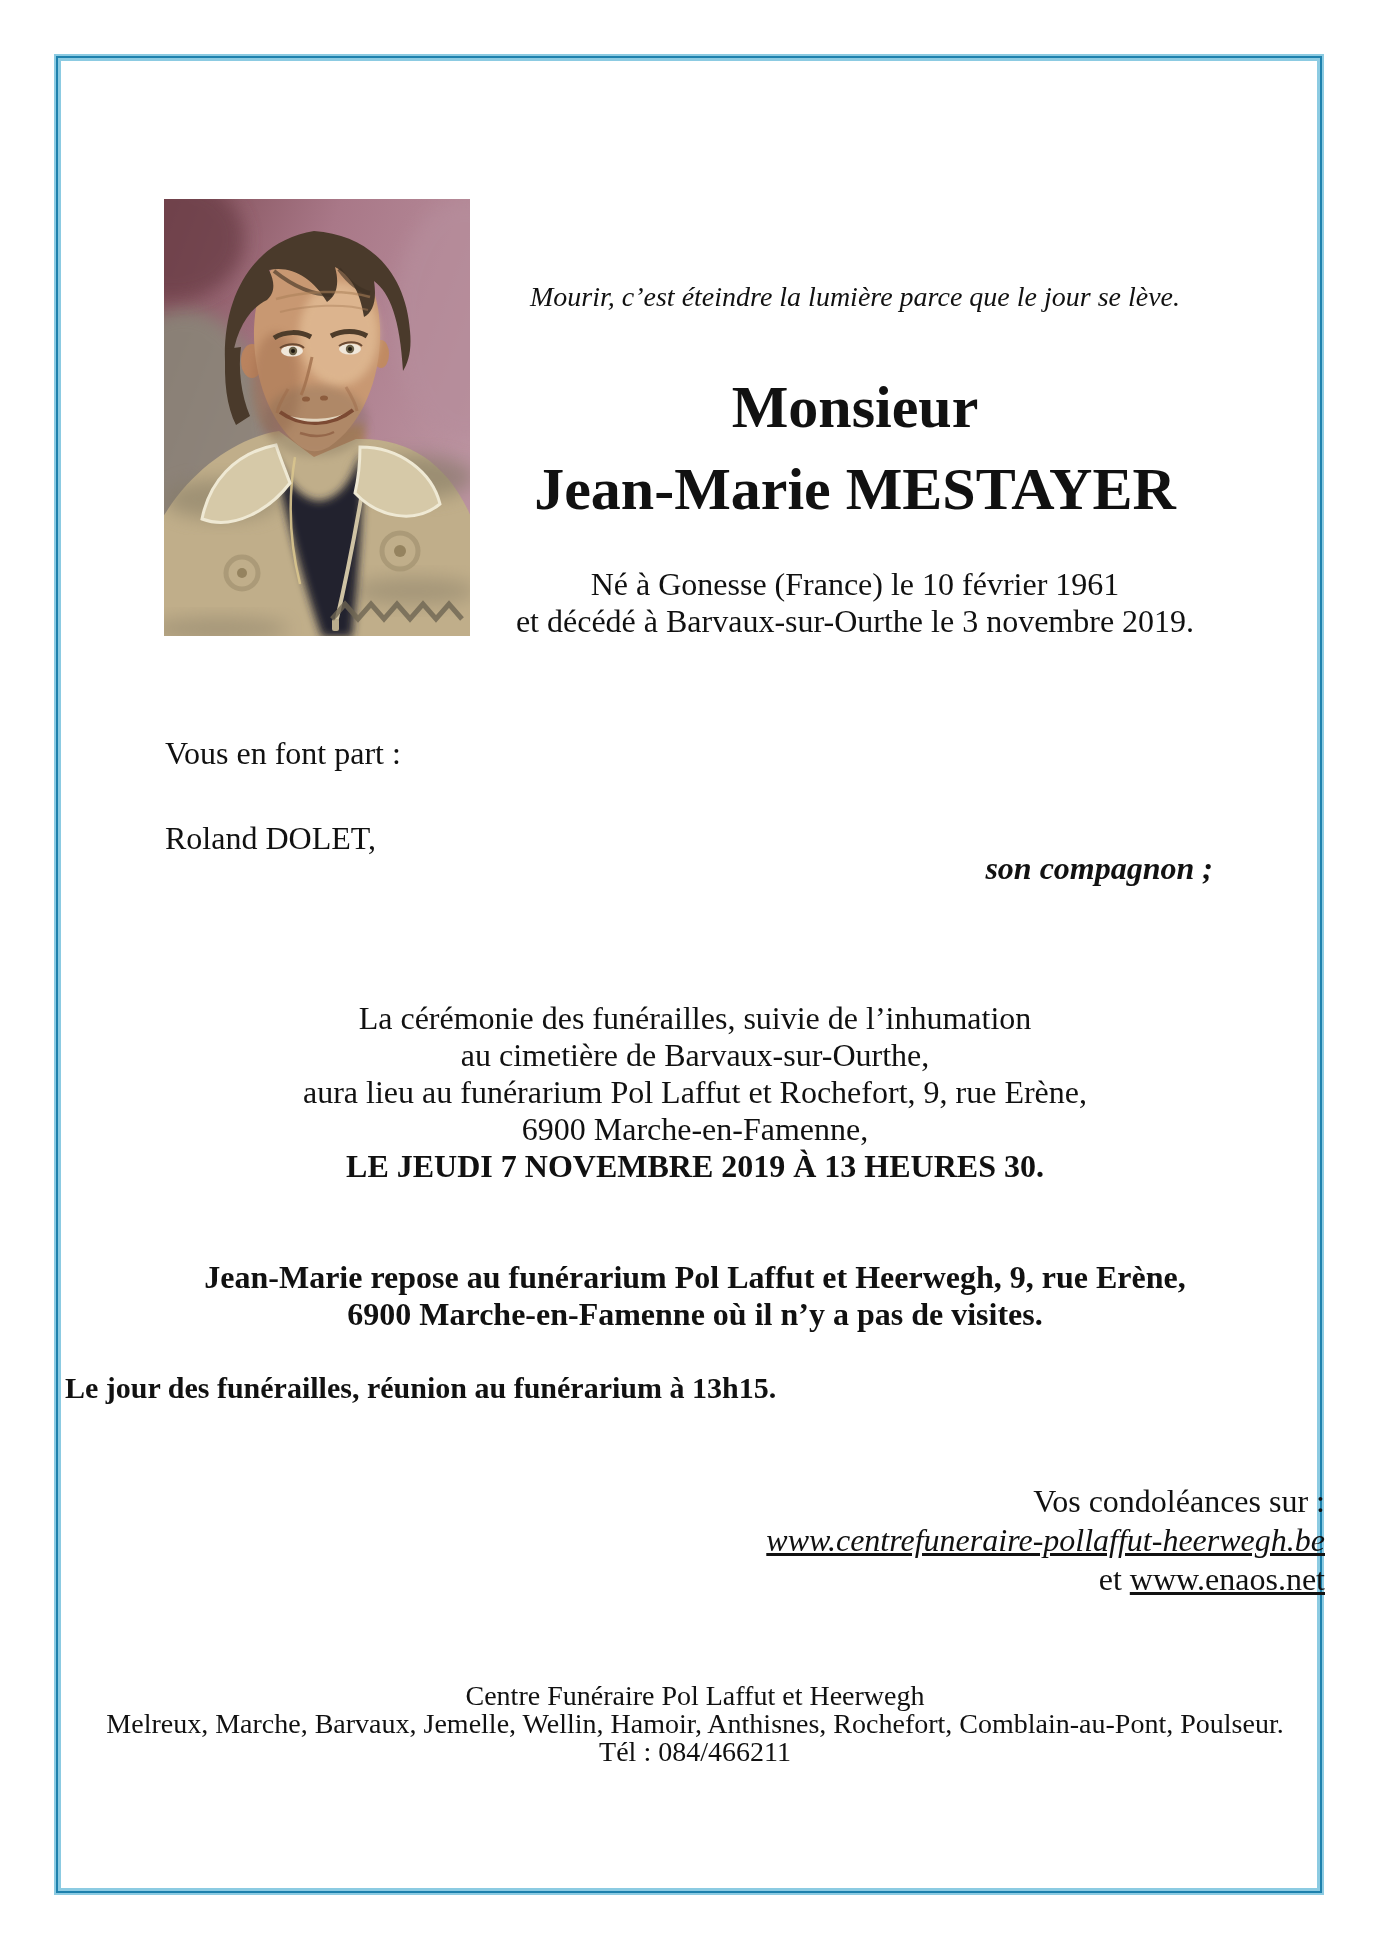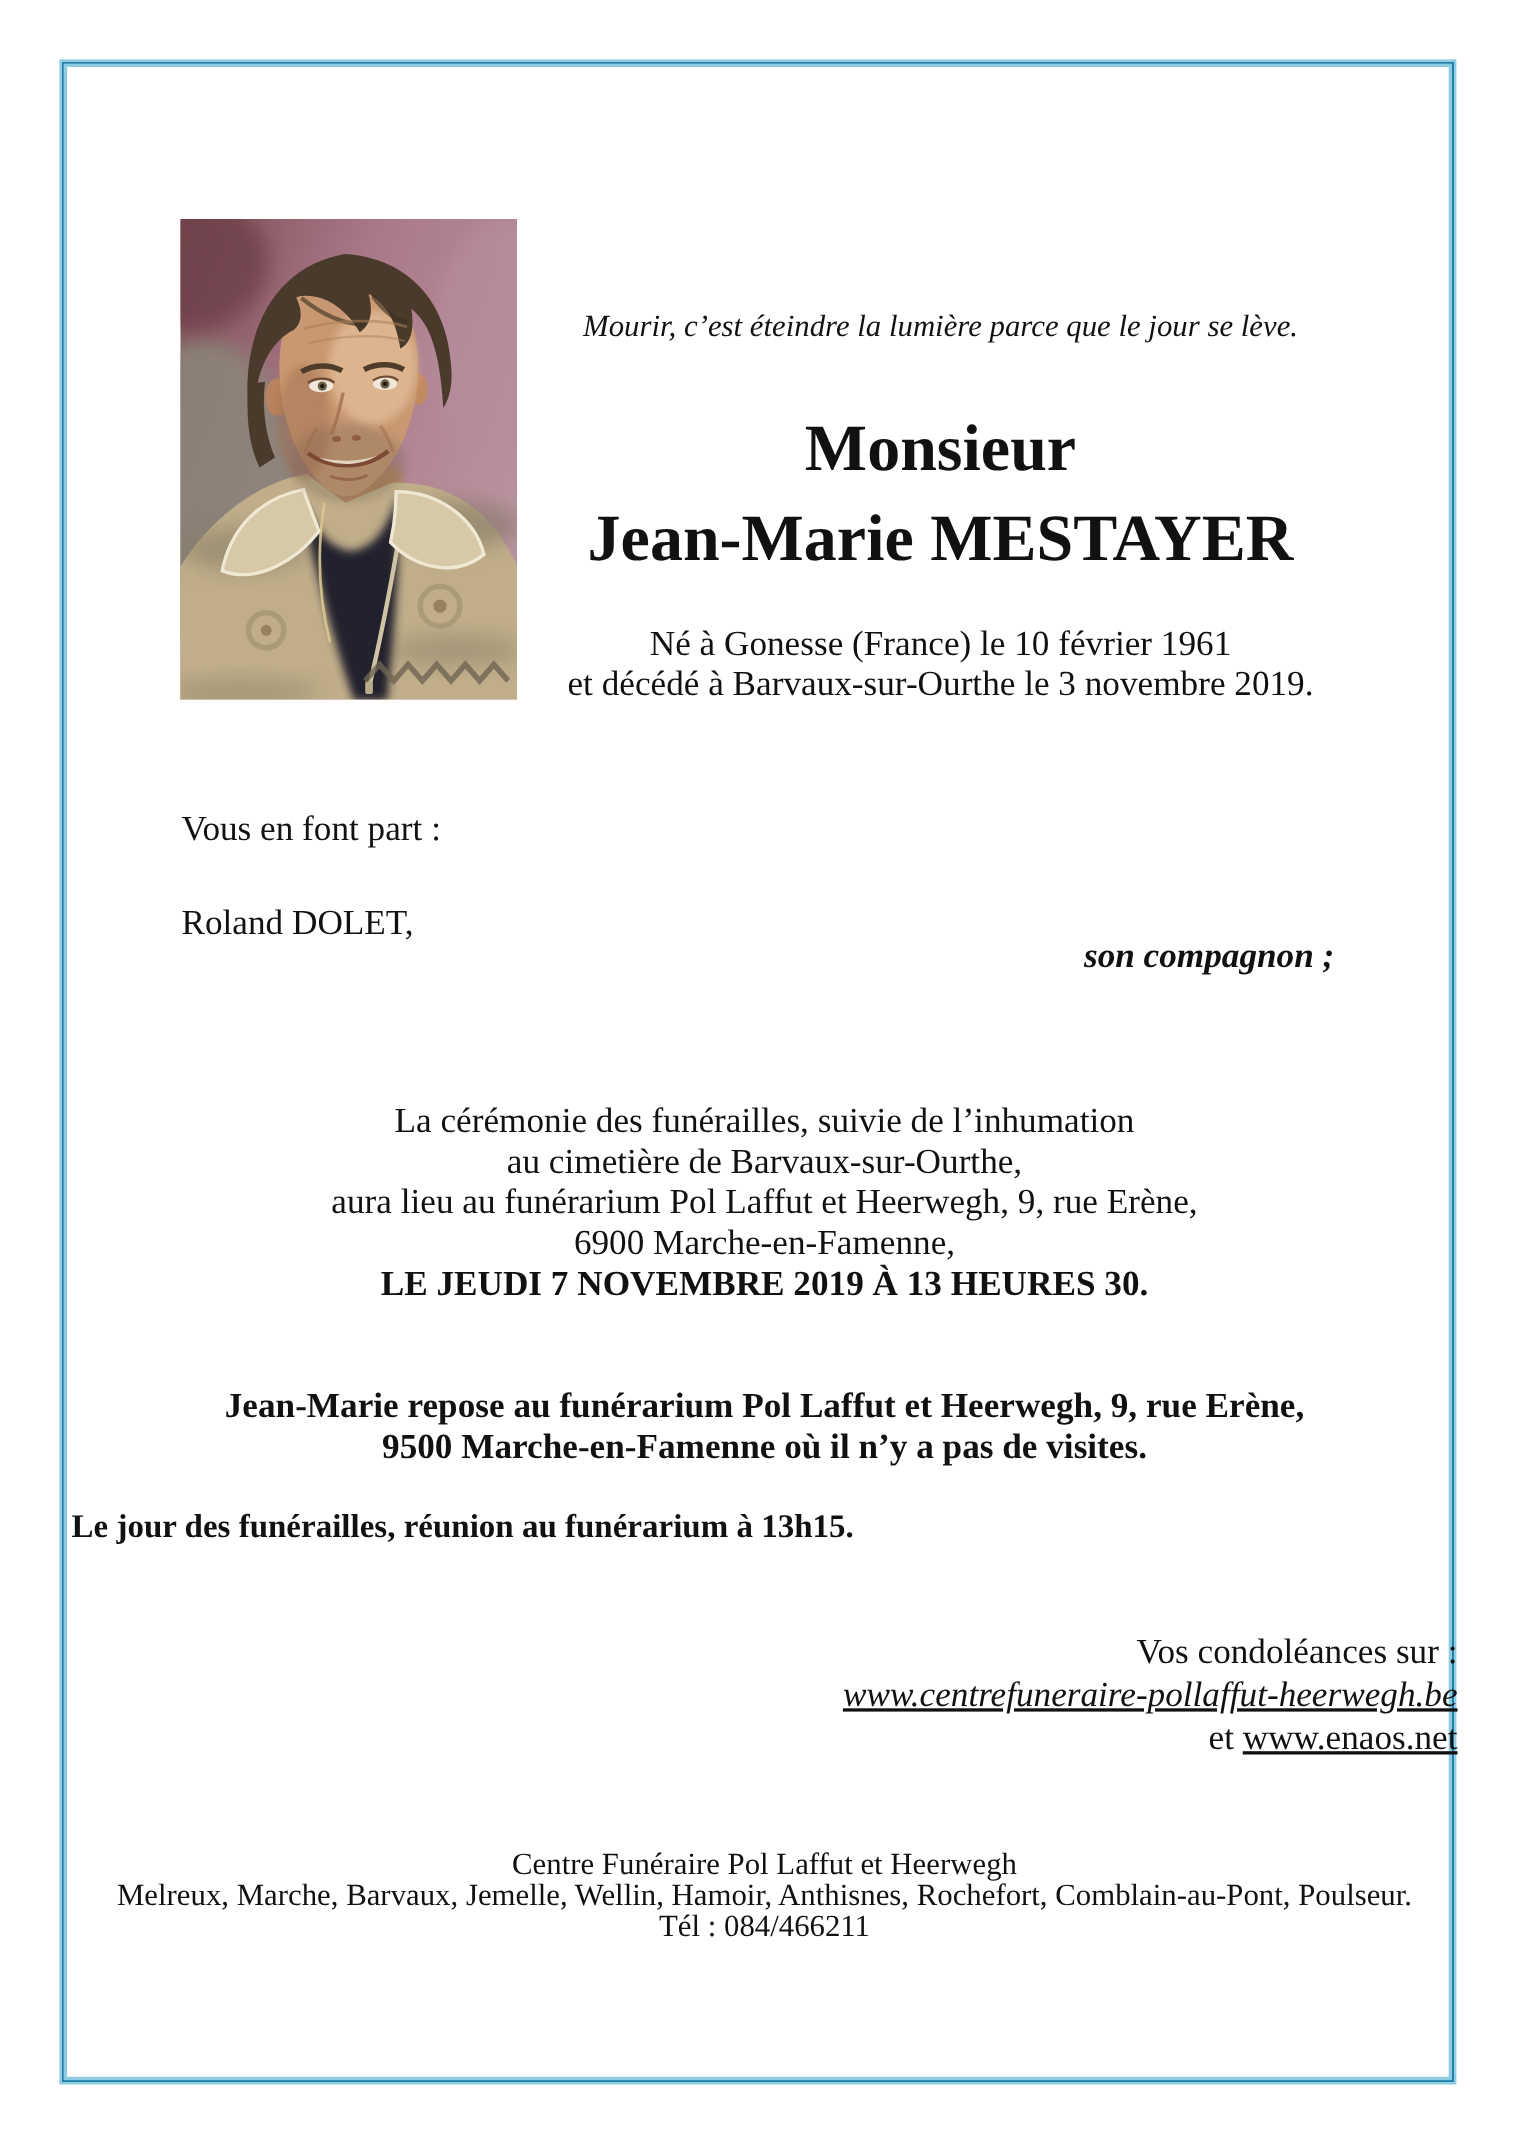--- a/index.html
+++ b/index.html
@@ -194,28 +194,28 @@
 
   <div class="abs intro-line">Vous en font part :</div>
 
   <div class="abs relative-line">Roland DOLET,</div>
 
   <div class="abs relation-line">son compagnon ;</div>
 
   <div class="abs ceremony-block">
     <div>La cérémonie des funérailles, suivie de l’inhumation</div>
     <div>au cimetière de Barvaux-sur-Ourthe,</div>
-    <div>aura lieu au funérarium Pol Laffut et Heerwegh, 9, rue Erène,</div>
+    <div>aura lieu au funérarium Pol Laffut et Rochefort, 9, rue Erène,</div>
     <div>6900 Marche-en-Famenne,</div>
     <div class="bold">LE JEUDI 7 NOVEMBRE 2019 À 13 HEURES 30.</div>
   </div>
 
   <div class="abs repose-block">
     <div>Jean-Marie repose au funérarium Pol Laffut et Heerwegh, 9, rue Erène,</div>
-    <div>9500 Marche-en-Famenne où il n’y a pas de visites.</div>
+    <div>6900 Marche-en-Famenne où il n’y a pas de visites.</div>
   </div>
 
   <div class="abs meeting-line">Le jour des funérailles, réunion au funérarium à 13h15.</div>
 
   <div class="abs condolences-block">
     <div>Vos condoléances sur :</div>
     <div>
       <a href="#" class="url1">www.centrefuneraire-pollaffut-heerwegh.be</a>
     </div>
     <div>

